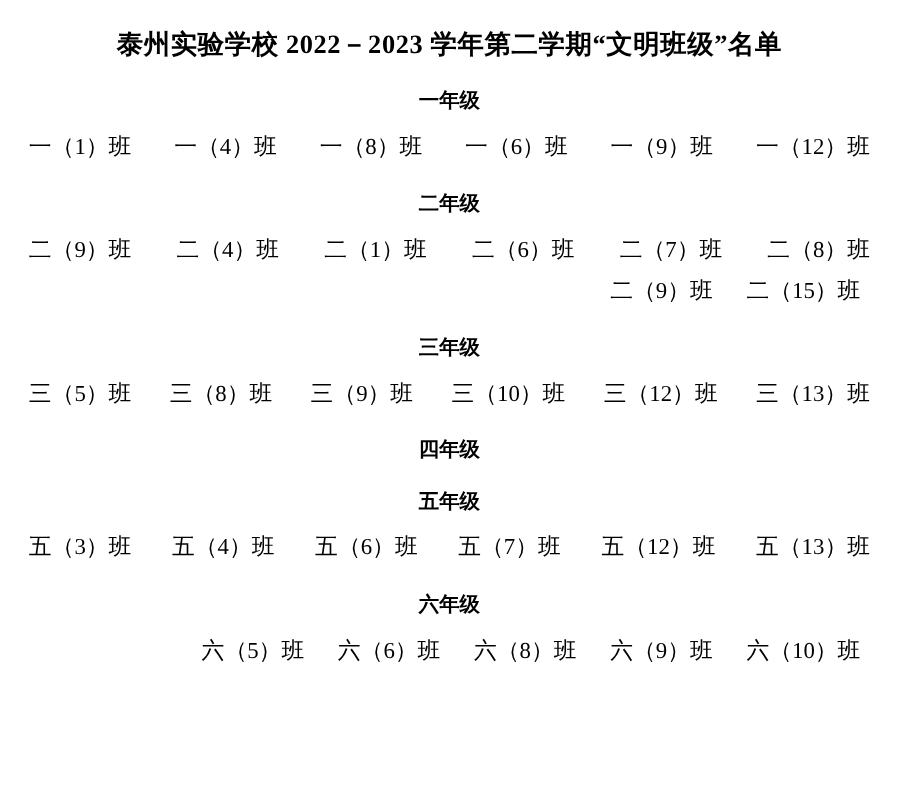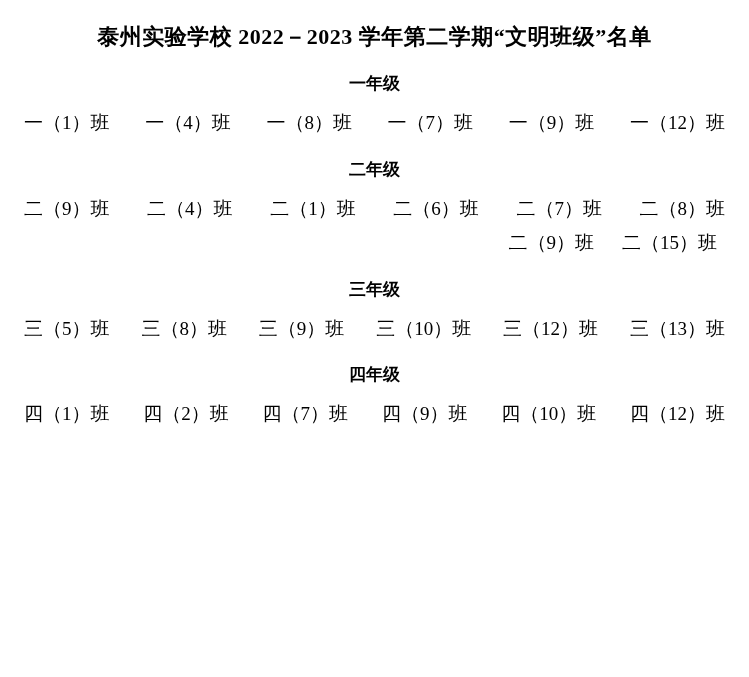--- a/index.html
+++ b/index.html
@@ -64,21 +64,21 @@
 
 <div class="page">
   <div class="doc-title">泰州实验学校 2022－2023 学年第二学期“文明班级”名单</div>
   <div id="grades-container">
       <div class="grade-block">
         <div class="grade-heading">一年级</div>
         <div class="class-row justify">
           <span class="class-item">一（1）班</span>
           <span class="class-item">一（4）班</span>
           <span class="class-item">一（8）班</span>
-          <span class="class-item">一（7）班</span>
+          <span class="class-item">一（6）班</span>
           <span class="class-item">一（9）班</span>
           <span class="class-item">一（12）班</span>
         </div>
       </div>
       <div class="grade-block">
         <div class="grade-heading">二年级</div>
         <div class="class-row justify">
           <span class="class-item">二（9）班</span>
           <span class="class-item">二（4）班</span>
           <span class="class-item">二（1）班</span>
@@ -97,23 +97,36 @@
           <span class="class-item">三（5）班</span>
           <span class="class-item">三（8）班</span>
           <span class="class-item">三（9）班</span>
           <span class="class-item">三（10）班</span>
           <span class="class-item">三（12）班</span>
           <span class="class-item">三（13）班</span>
         </div>
       </div>
       <div class="grade-block">
         <div class="grade-heading">四年级</div>
+      </div>
+      <div class="grade-block">
+        <div class="grade-heading">五年级</div>
         <div class="class-row justify">
-          <span class="class-item">四（1）班</span>
-          <span class="class-item">四（2）班</span>
-          <span class="class-item">四（7）班</span>
-          <span class="class-item">四（9）班</span>
-          <span class="class-item">四（10）班</span>
-          <span class="class-item">四（12）班</span>
+          <span class="class-item">五（3）班</span>
+          <span class="class-item">五（4）班</span>
+          <span class="class-item">五（6）班</span>
+          <span class="class-item">五（7）班</span>
+          <span class="class-item">五（12）班</span>
+          <span class="class-item">五（13）班</span>
+        </div>
+      </div>
+      <div class="grade-block">
+        <div class="grade-heading">六年级</div>
+        <div class="class-row center">
+          <span class="class-item">六（5）班</span>
+          <span class="class-item">六（6）班</span>
+          <span class="class-item">六（8）班</span>
+          <span class="class-item">六（9）班</span>
+          <span class="class-item">六（10）班</span>
         </div>
       </div>
     </div>
 </div>
 
 </body></html>

